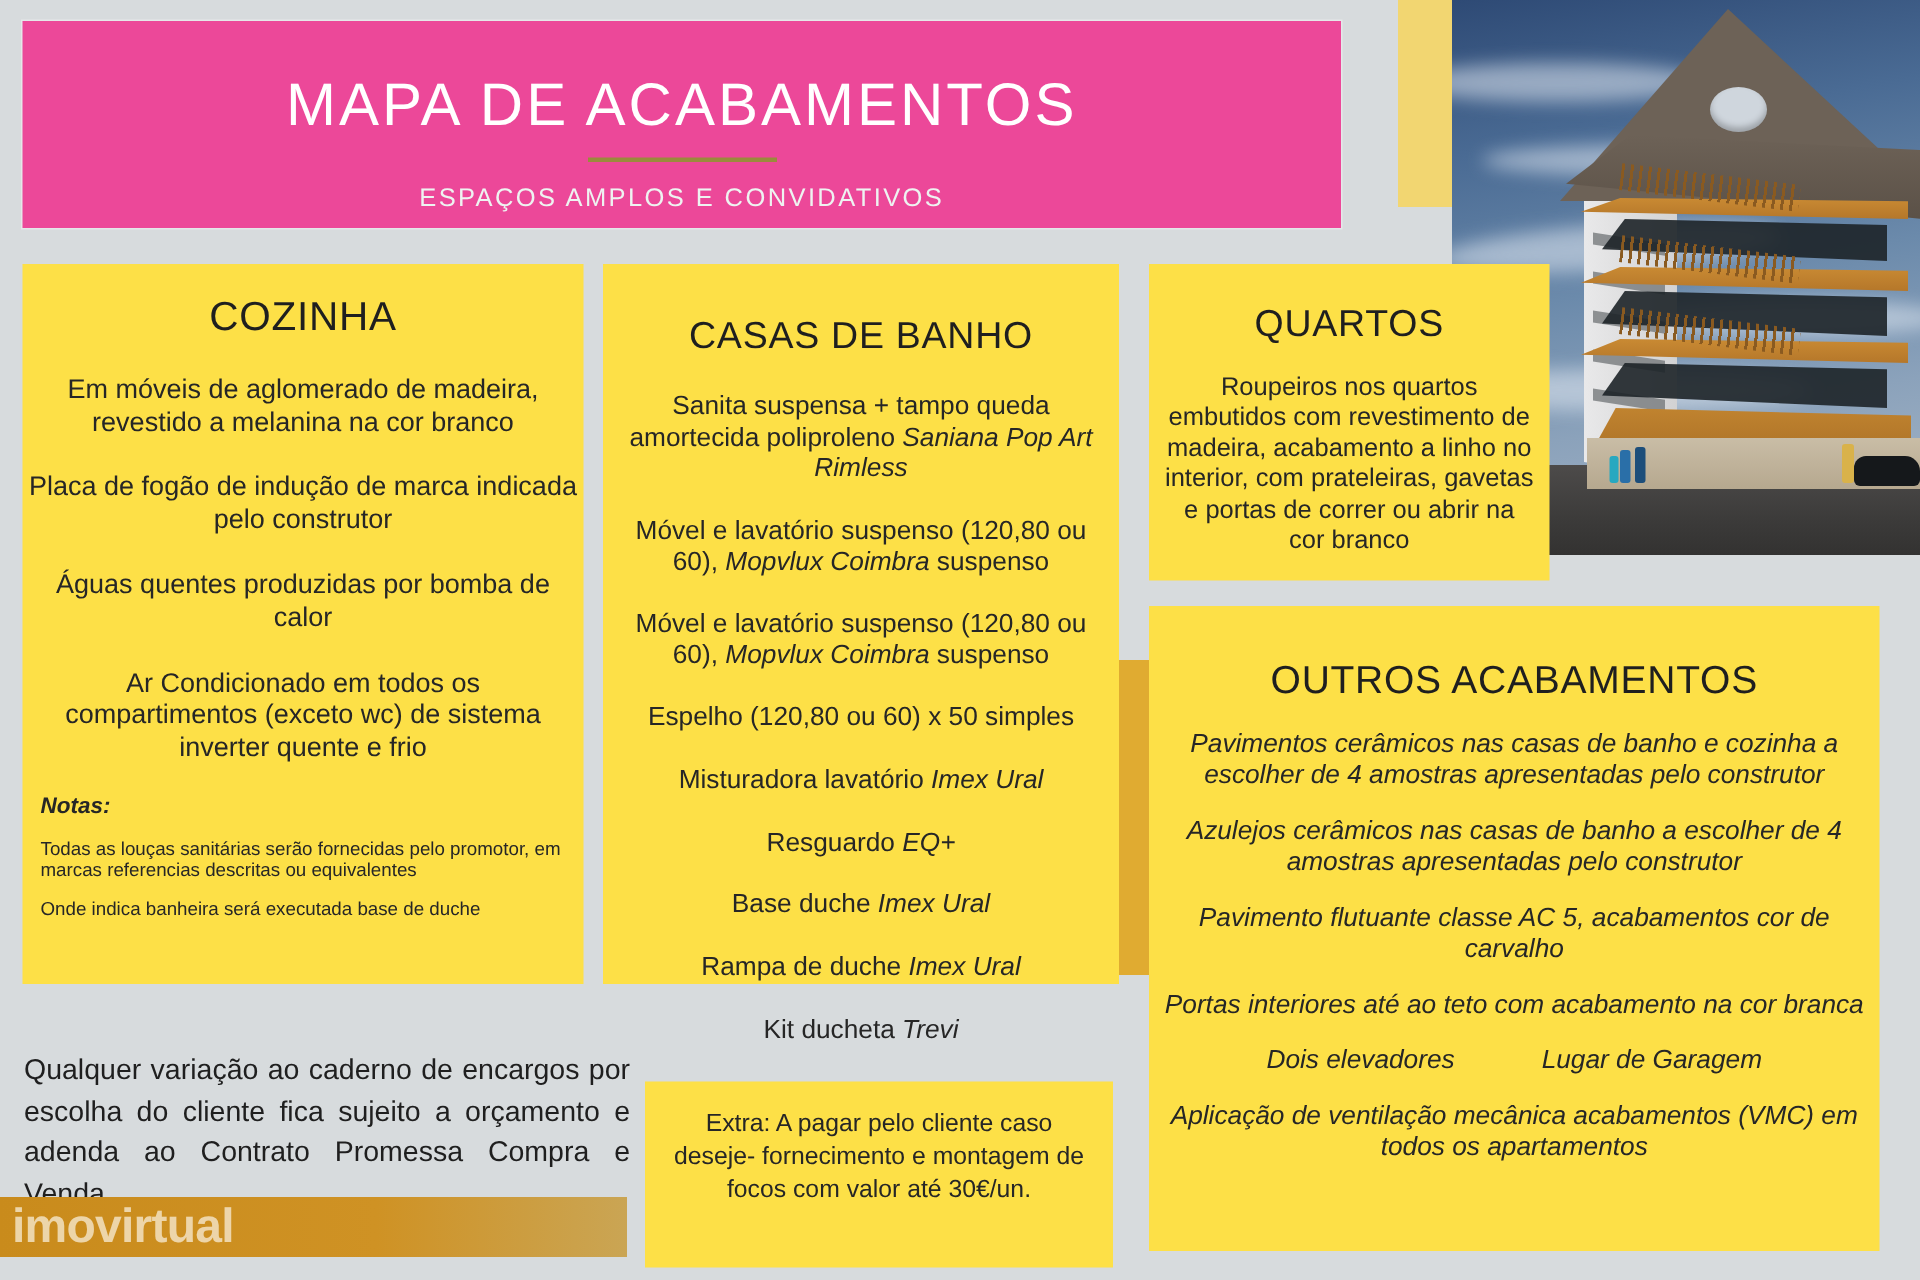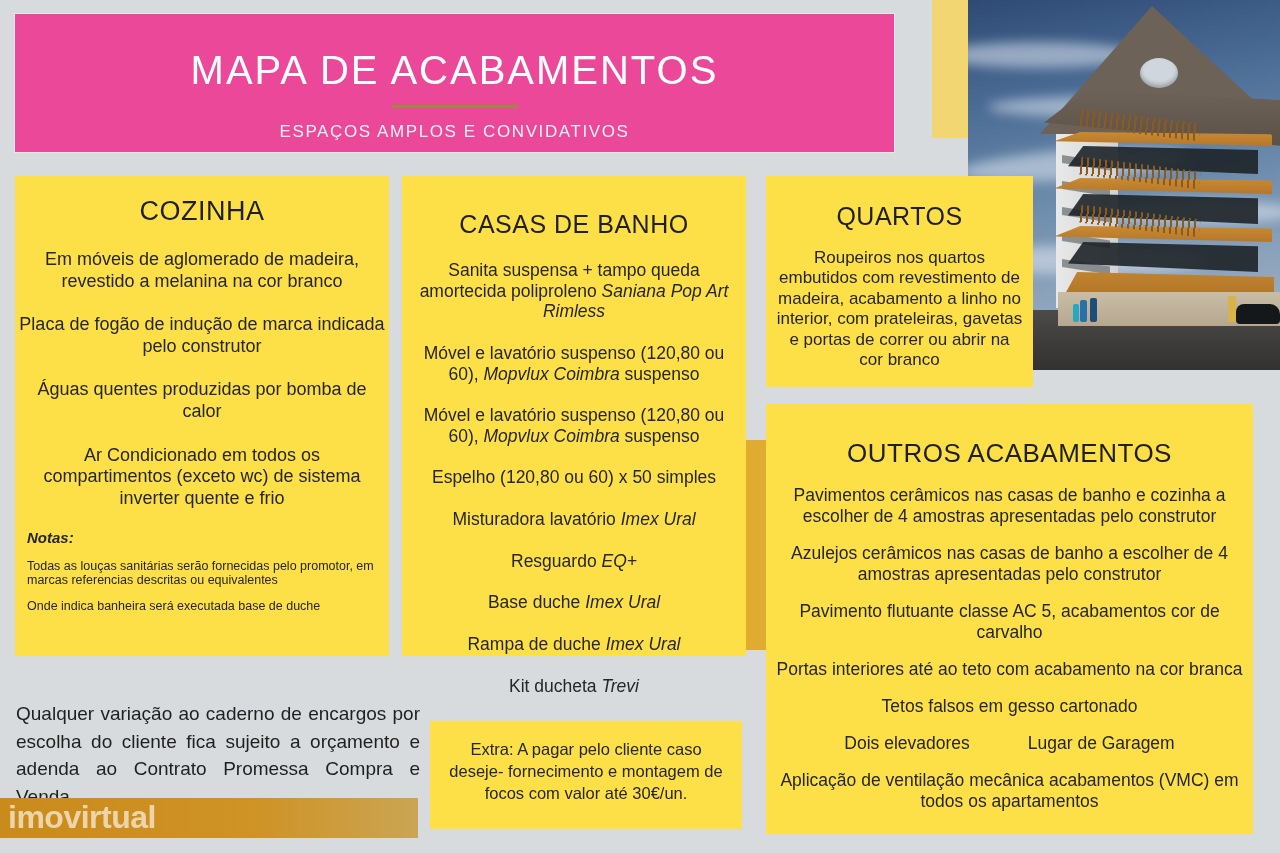--- a/index.html
+++ b/index.html
@@ -111,25 +111,25 @@
   
   #quartos{left:766px;top:176px;width:267px;height:211px;}
   #quartos h3{padding-top:26px;font-size:25px;}
   #quartos .body{padding:0 10px;}
   #quartos .body p{margin-top:17px;font-size:17px;line-height:1.2;}
 
   
   #outros{left:766px;top:404px;width:487px;height:430px;}
   #outros h3{padding-top:34px;font-size:26px;}
   #outros .body{padding:0 8px;}
-  #outros .body p{margin-top:16px;font-size:17.5px;line-height:1.2;}
+  #outros .body p{margin-top:16px;font-size:17.5px;line-height:1.2;font-style:italic;}
   .twocol{display:flex;justify-content:center;gap:58px;}
 
   
-  #extra{left:430px;top:721px;width:312px;height:108px;}
+  #extra{left:430px;top:721px;width:312px;height:124px;}
   #extra p{font-size:16.5px;line-height:1.32;padding:18px 16px 0;}
 
   
   .disclaimer{
     position:absolute;left:16px;top:700px;width:404px;
     font-size:19px;line-height:1.45;color:#1f1f1f;text-align:justify;
   }
 
   
   .watermark{
@@ -227,21 +227,20 @@
     </div>
   </div>
 
   <div class="card" id="outros">
     <h3>OUTROS ACABAMENTOS</h3>
     <div class="body">
       <p>Pavimentos cerâmicos nas casas de banho e cozinha a escolher de 4 amostras apresentadas pelo construtor</p>
       <p>Azulejos cerâmicos nas casas de banho a escolher de 4 amostras apresentadas pelo construtor</p>
       <p>Pavimento flutuante classe AC 5, acabamentos cor de carvalho</p>
       <p>Portas interiores até ao teto com acabamento na cor branca</p>
-      <p>Tetos falsos em gesso cartonado</p>
       <p class="twocol">
         <span>Dois elevadores</span>
         <span>Lugar de Garagem</span>
       </p>
       <p>Aplicação de ventilação mecânica acabamentos (VMC) em todos os apartamentos</p>
     </div>
   </div>
 
   <div class="card" id="extra">
     <p>Extra: A pagar pelo cliente caso deseje- fornecimento e montagem de focos com valor até 30€/un.</p>

